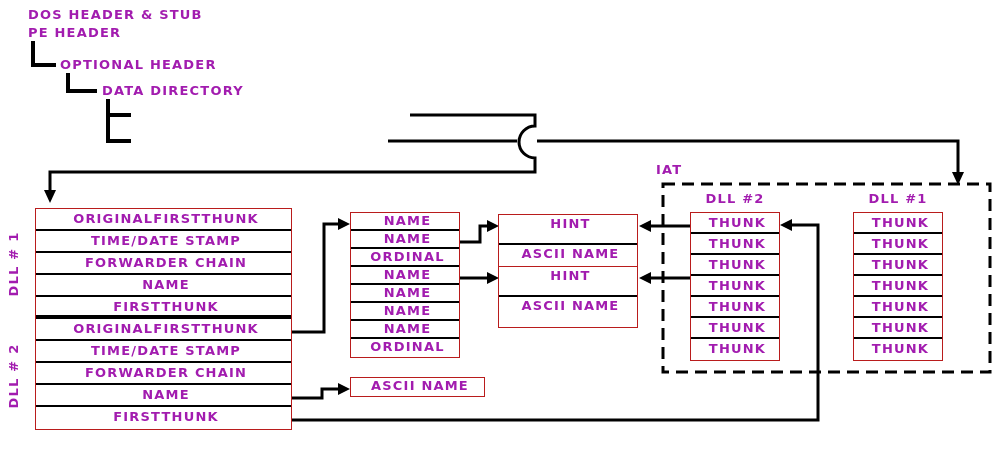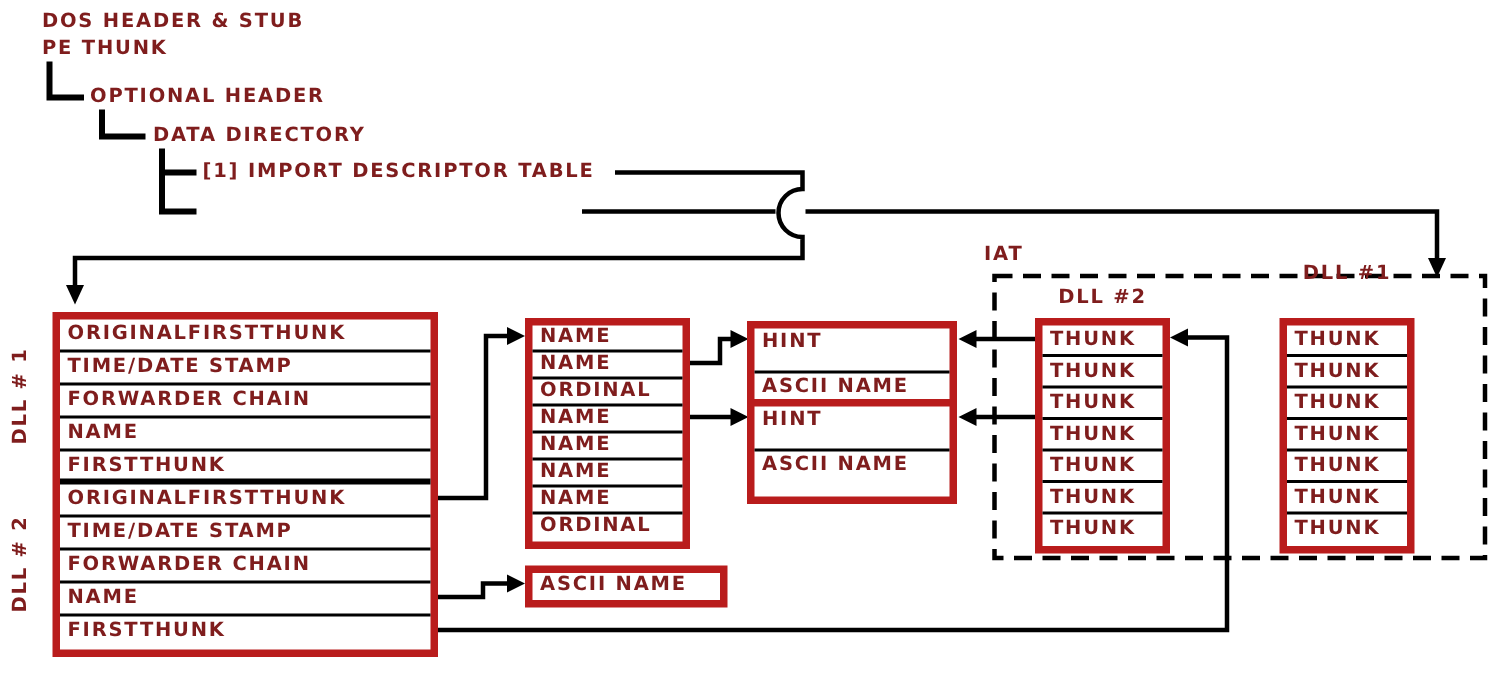--- a/index.html
+++ b/index.html
@@ -1,27 +1,27 @@
 <!DOCTYPE html>
 <html><head>
 <meta charset="utf-8">
 <style>
   * { box-sizing: border-box; }
   html,body { margin:0; padding:0; background:#ffffff; }
   .stage {
     position:relative; width:1000px; height:460px; background:#ffffff;
-    font-family:"DejaVu Sans", "Liberation Sans", sans-serif; color:#7f1d1d;
+    font-family:"DejaVu Sans", "Liberation Sans", sans-serif; color:#a21caf;
     overflow:hidden;
   }
   .lbl {
     position:absolute; font-weight:bold; font-size:13px; letter-spacing:1.2px;
     line-height:16px; white-space:nowrap;
   }
   .center { text-align:center; }
-  .table { position:absolute; border:5px solid #b91c1c; background:#fff; }
+  .table { position:absolute; border:1px solid #b91c1c; background:#fff;text-align:center; }
   .trow {
     border-bottom:2px solid #000; font-weight:bold; font-size:13px;
     letter-spacing:1.2px; padding-left:5px; white-space:nowrap; overflow:hidden;
   }
   .trow:last-child { border-bottom:none; }
   .trow.sep { border-bottom-width:4px; }
   .h22 { height:22px; line-height:19px; }
   .h18 { height:18px; line-height:16px; }
   .h19 { height:30px; line-height:17px; }
   .h21 { height:21px; line-height:19px; }
@@ -64,24 +64,23 @@
       <polygon points="487,220 487,232 499,226"></polygon>
       <polygon points="487,272 487,284 499,278"></polygon>
       <polygon points="338,383 338,395 350,389"></polygon>
       <polygon points="792,219 792,231 780,225"></polygon>
       <polygon points="651,220 651,232 639,226"></polygon>
       <polygon points="651,272 651,284 639,278"></polygon>
     </g>
   </svg>
 
   <div class="lbl" style="left:28px;top:7px">DOS HEADER &amp; STUB</div>
-  <div class="lbl" style="left:28px;top:25px">PE THUNK</div>
+  <div class="lbl" style="left:28px;top:25px">PE HEADER</div>
   <div class="lbl" style="left:102px;top:83px">DATA DIRECTORY</div>
   <div class="lbl" style="left:60px;top:57px">OPTIONAL HEADER</div>
-  <div class="lbl" style="left:135px;top:107px">[1] IMPORT DESCRIPTOR TABLE</div>
 
   <div class="vlabel" style="left:-46px;top:256px">DLL # 1</div>
   <div class="vlabel" style="left:-46px;top:368px">DLL # 2</div>
   <div class="table" style="left:35px;top:208px;width:257px">
     <div class="trow h22">ORIGINALFIRSTTHUNK</div>
     <div class="trow h22">TIME/DATE STAMP</div>
     <div class="trow h22">FORWARDER CHAIN</div>
     <div class="trow h22">NAME</div>
     <div class="trow h22 sep">FIRSTTHUNK</div>
     <div class="trow h22">ORIGINALFIRSTTHUNK</div>
@@ -110,21 +109,21 @@
     <div class="trow h19">HINT</div>
     <div class="trow h19">ASCII NAME</div>
   </div>
 
   <div class="table" style="left:350px;top:377px;width:135px">
     <div class="trow h18">ASCII NAME</div>
   </div>
 
   <div class="lbl" style="left:656px;top:162px">IAT</div>
   <div class="lbl center" style="left:690px;top:191px;width:90px">DLL #2</div>
-  <div class="lbl center" style="left:853px;top:175px;width:90px">DLL #1</div>
+  <div class="lbl center" style="left:853px;top:191px;width:90px">DLL #1</div>
 
   <div class="table" style="left:690px;top:212px;width:90px">
     <div class="trow h21">THUNK</div>
     <div class="trow h21">THUNK</div>
     <div class="trow h21">THUNK</div>
     <div class="trow h21">THUNK</div>
     <div class="trow h21">THUNK</div>
     <div class="trow h21">THUNK</div>
     <div class="trow h21">THUNK</div>
   </div>

